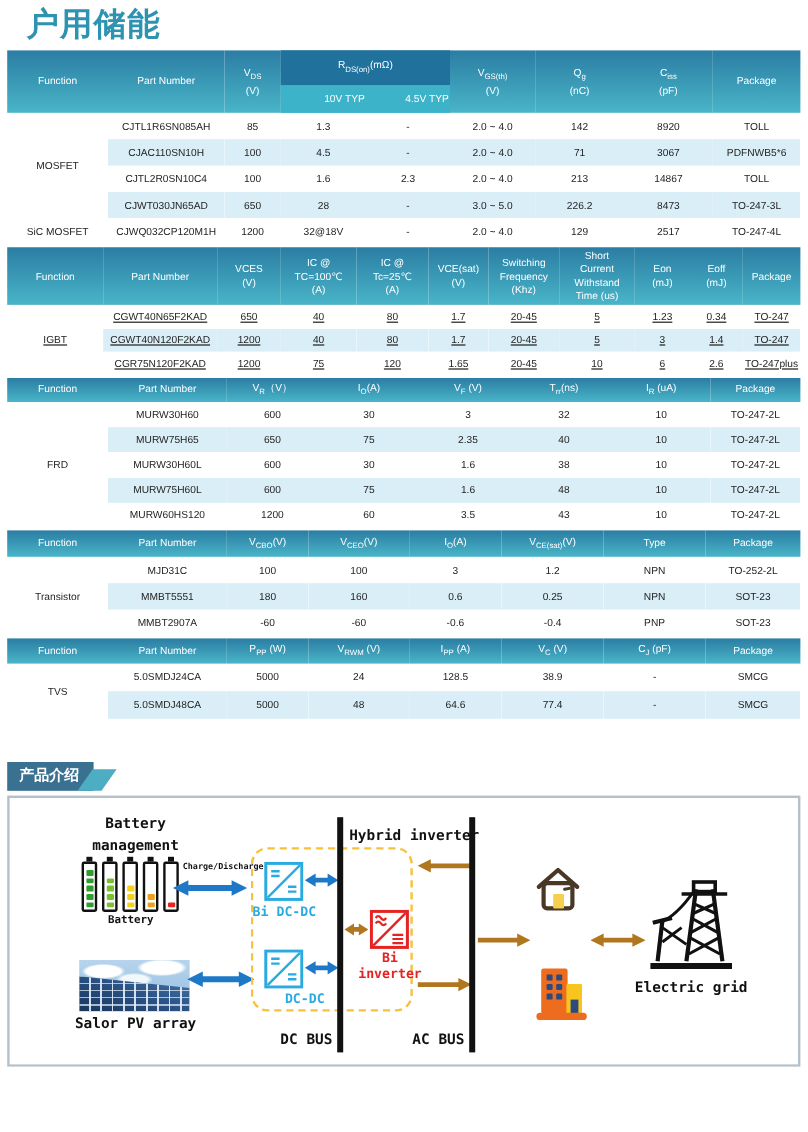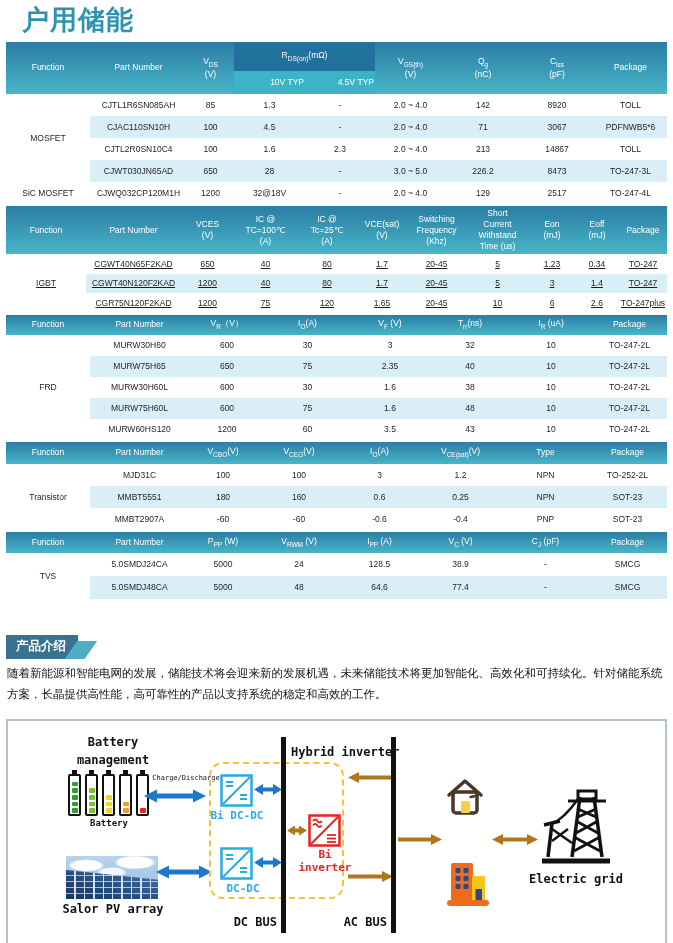--- a/index.html
+++ b/index.html
@@ -397,21 +397,20 @@
         <td>-</td>
         <td>SMCG</td>
     </tr>
   </tbody>
 </table>
 
 <div class="intro-wrap">
   <div class="sec">
     <span class="sec-box">产品介绍</span>
   </div>
-  <p class="intro-text">随着新能源和智能电网的发展，储能技术将会迎来新的发展机遇，未来储能技术将更加智能化、高效化和可持续化。针对储能系统方案，长晶提供高性能，高可靠性的产品以支持系统的稳定和高效的工作。</p>
 </div>
 
 <div class="diagram">
 
   <div class="abs mono dlabel" style="left:45px; top:12px; width:120px; line-height:1.5;">Battery<br>management</div>
 
   <div class="abs bats">
     <div class="bat">
         <span class="seg sg1"></span>
         <span class="seg sg1"></span>
@@ -433,21 +432,21 @@
     <div class="bat">
         <span class="seg sgo"></span>
         <span class="seg sgo"></span>
       </div>
     <div class="bat">
         <span class="seg sgr"></span>
       </div>
   </div>
   <div class="abs mono" style="left:60px; top:97px; width:82px; text-align:center; font-size:9px; font-weight:bold; color:#111;">Battery</div>
 
-  <div class="abs mono" style="left:143px; top:53px; width:70px; font-size:7px; font-weight:normal; color:#111; text-align:center;">Charge/Discharge</div>
+  <div class="abs mono" style="left:143px; top:53px; width:70px; font-size:7px; font-weight:bold; color:#111; text-align:center;">Charge/Discharge</div>
   <svg class="abs" style="left:136px; top:68px;" width="62" height="14">
       <line x1="11" y1="7" x2="51" y2="7" stroke="#1e78c8" stroke-width="5"></line>
       <polygon points="0,7 13,0.5 13,13.5" fill="#1e78c8"></polygon>
       <polygon points="62,7 49,0.5 49,13.5" fill="#1e78c8"></polygon>
     </svg>
 
   <div class="abs solar"></div>
   <div class="abs mono dlabel" style="left:30px; top:181px; width:150px;">Salor PV array</div>
   <svg class="abs" style="left:148px; top:144px;" width="56" height="14">
       <line x1="11" y1="7" x2="45" y2="7" stroke="#1e78c8" stroke-width="5"></line>
@@ -468,21 +467,21 @@
   <div class="abs mono small-label" style="left:198px; top:88px; width:62px; text-align:center; color:#29abe2;">Bi DC-DC</div>
 
   <svg class="abs conv" style="left:212px; top:126px;" viewBox="0 0 33 33">
     <rect x="1.5" y="1.5" width="30" height="30" fill="#fff" stroke="#29abe2" stroke-width="2.5"></rect>
     <line x1="3" y1="30" x2="30" y2="3" stroke="#29abe2" stroke-width="2"></line>
     <line x1="6" y1="8" x2="13" y2="8" stroke="#29abe2" stroke-width="2"></line>
       <line x1="6" y1="12" x2="13" y2="12" stroke="#29abe2" stroke-width="2"></line>
     <line x1="20" y1="21" x2="27" y2="21" stroke="#29abe2" stroke-width="2"></line>
       <line x1="20" y1="25" x2="27" y2="25" stroke="#29abe2" stroke-width="2"></line>
   </svg>
-  <div class="abs mono small-label" style="left:204px; top:161px; width:62px; text-align:center; color:#29abe2;">DC-DC</div>
+  <div class="abs mono small-label" style="left:215px; top:161px; width:62px; text-align:center; color:#29abe2;">DC-DC</div>
 
   <svg class="abs" style="left:246px; top:62px;" width="28" height="13">
       <line x1="7" y1="6.5" x2="21" y2="6.5" stroke="#1e78c8" stroke-width="4"></line>
       <polygon points="0,6.5 9,1 9,12" fill="#1e78c8"></polygon>
       <polygon points="28,6.5 19,1 19,12" fill="#1e78c8"></polygon>
     </svg>
   <svg class="abs" style="left:246px; top:135px;" width="28" height="13">
       <line x1="7" y1="6.5" x2="21" y2="6.5" stroke="#1e78c8" stroke-width="4"></line>
       <polygon points="0,6.5 9,1 9,12" fill="#1e78c8"></polygon>
       <polygon points="28,6.5 19,1 19,12" fill="#1e78c8"></polygon>

